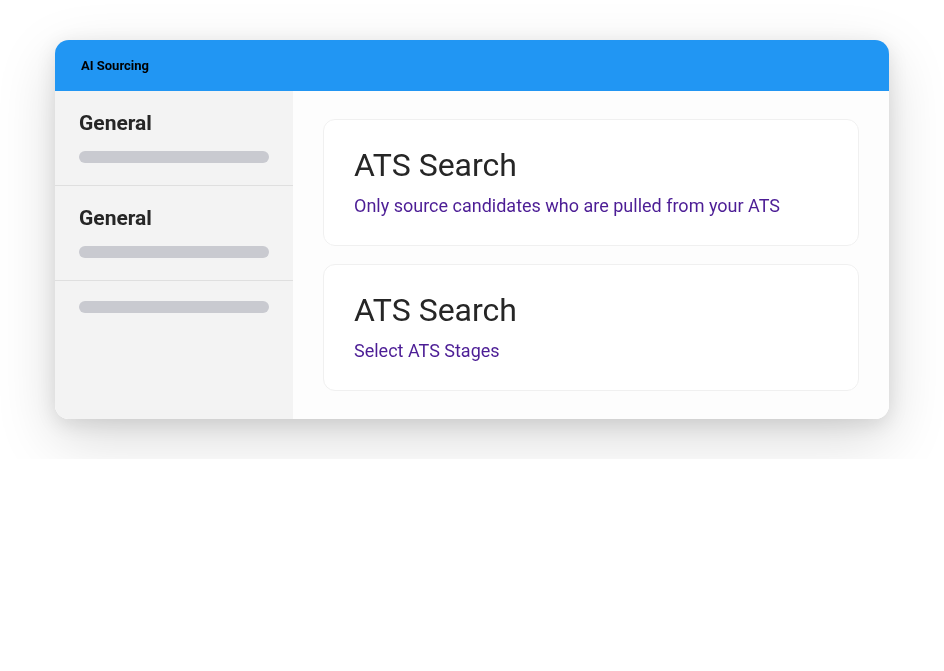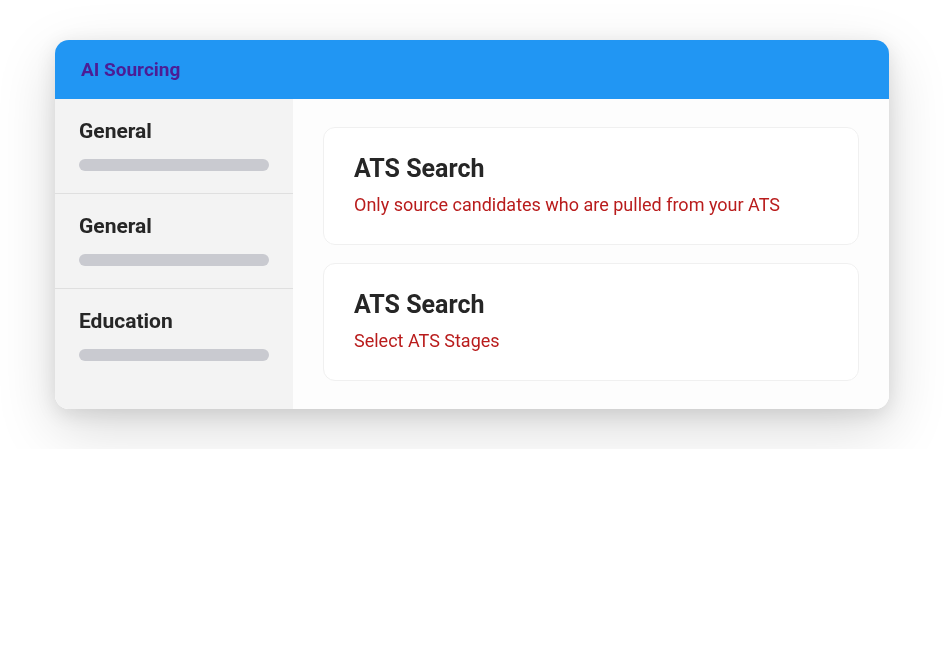--- a/index.html
+++ b/index.html
@@ -17,23 +17,23 @@
     }
     .window {
       width: 834px;
       border-radius: 14px;
       overflow: hidden;
       background: #f5f5f5;
       box-shadow: 0 20px 60px rgba(0,0,0,0.15), 0 5px 20px rgba(0,0,0,0.1);
     }
     .header {
       background: #2196f3;
-      color: #4c1d95;
+      color: #000000;
       padding: 18px 26px;
-      font-size: 19px;
+      font-size: 13px;
       font-weight: 700;
     }
     .body {
       display: flex;
       background: #fff;
     }
     .sidebar {
       width: 238px;
       background: #f3f3f3;
       flex-shrink: 0;
@@ -65,28 +65,28 @@
       gap: 18px;
       background: #fdfdfd;
     }
     .card {
       background: #fff;
       border: 1px solid #f0f0f0;
       border-radius: 12px;
       padding: 26px 30px;
     }
     .card-title {
-      font-size: 25px;
-      font-weight: 700;
+      font-size: 32px;
+      font-weight: 400;
       color: #262626;
       margin-bottom: 8px;
     }
     .card-desc {
       font-size: 18px;
-      color: #b91c1c;
+      color: #4c1d95;
       line-height: 1.5;
     }
   </style>
 </head>
 <body>
 
 <div class="window">
   <div class="header">
     <span>AI Sourcing</span>
   </div>
@@ -94,21 +94,20 @@
     <div class="sidebar">
       <div class="sidebar-item">
         <div class="sidebar-title">General</div>
         <div class="sidebar-bar"></div>
       </div>
       <div class="sidebar-item">
         <div class="sidebar-title">General</div>
         <div class="sidebar-bar"></div>
       </div>
       <div class="sidebar-item">
-        <div class="sidebar-title">Education</div>
         <div class="sidebar-bar"></div>
       </div>
     </div>
     <div class="main">
       <div class="card">
         <div class="card-title">ATS Search</div>
         <div class="card-desc">Only source candidates who are pulled from your ATS</div>
       </div>
       <div class="card">
         <div class="card-title">ATS Search</div>

